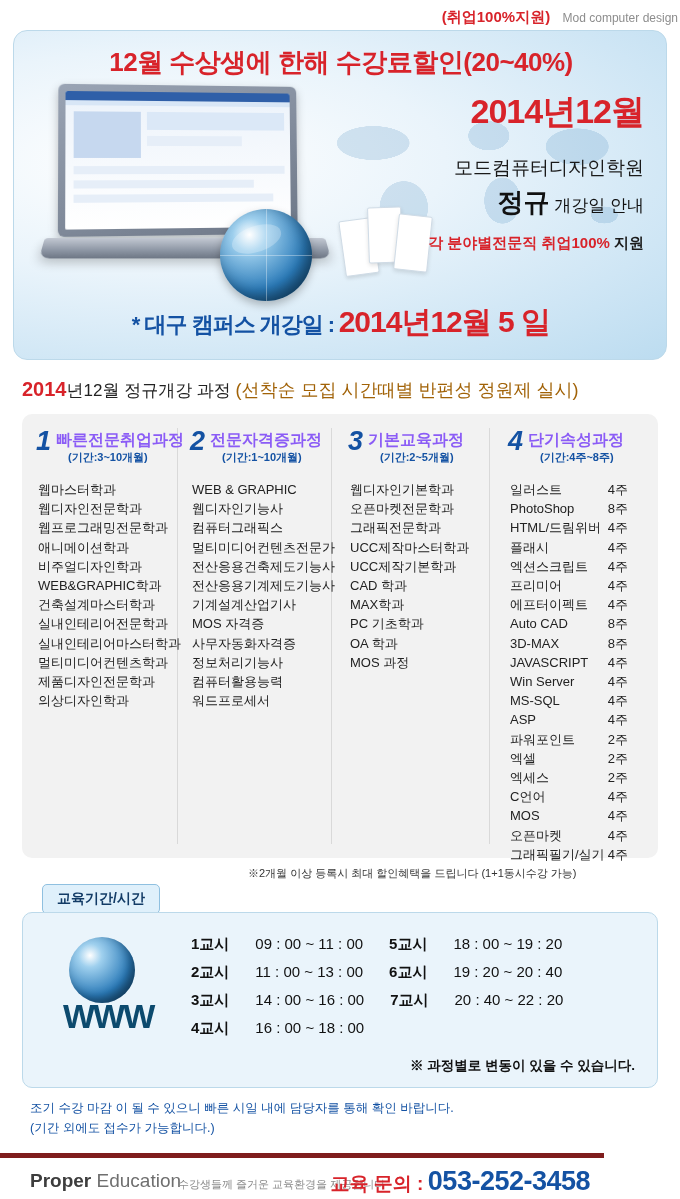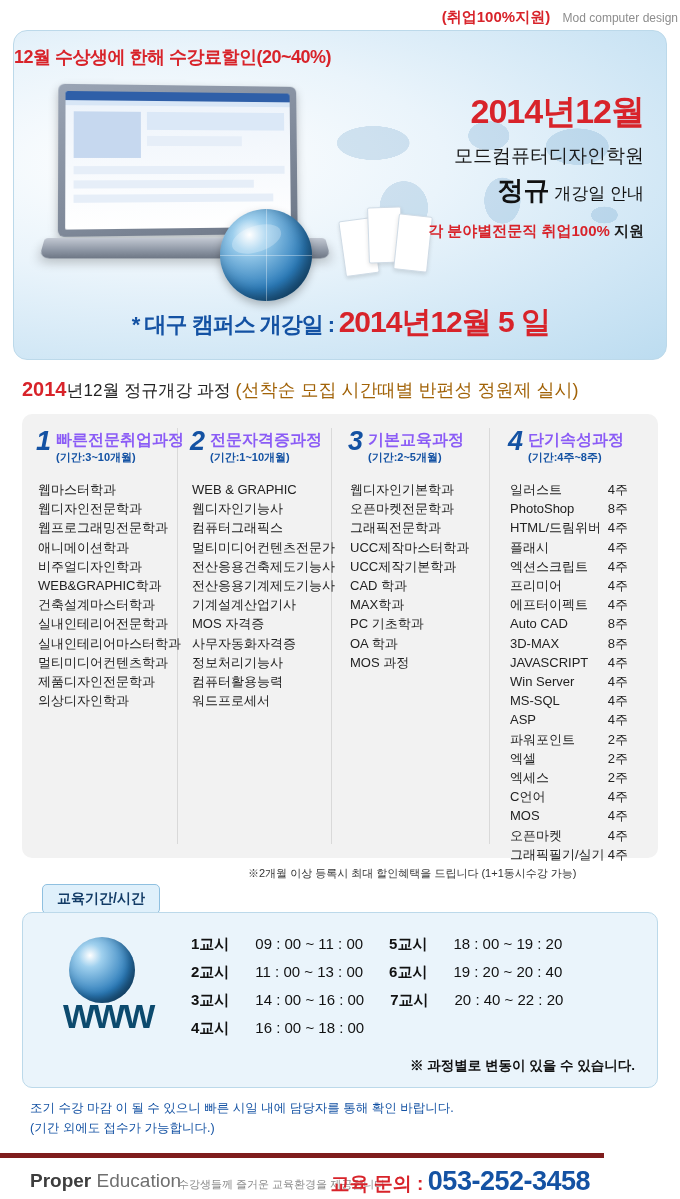--- a/index.html
+++ b/index.html
@@ -37,22 +37,22 @@
     position: absolute; top: 30px; left: 13px;
     width: 654px; height: 330px;
     border-radius: 14px;
     background:
       radial-gradient(ellipse at 22% 40%, #ffffff 0%, #eaf4fb 40%, #cfe6f5 75%, #bcdcf0 100%);
     border: 1px solid #bcd9ea;
     overflow: hidden;
   }
   .hero-head {
     position: absolute; top: 14px; left: 0; width: 654px;
-    text-align: left;
-    font-size: 18px; font-weight: bold; color: #d8232a;
+    text-align: center;
+    font-size: 26px; font-weight: bold; color: #d8232a;
     letter-spacing: -0.5px;
   }
 
   
   .laptop-wrap { position: absolute; left: 28px; top: 48px; width: 300px; height: 220px; }
   .lap-screen {
     position: absolute; left: 18px; top: 6px;
     width: 240px; height: 150px;
     background: linear-gradient(160deg,#9aa4b4 0%, #6d7787 100%);
     border-radius: 6px;
@@ -124,21 +124,21 @@
       radial-gradient(ellipse 52px 30px at 78% 32%, #3b7fb5 0 60%, transparent 61%),
       radial-gradient(ellipse 22px 14px at 86% 70%, #3b7fb5 0 60%, transparent 61%);
   }
 
   .hero-right {
     position:absolute; right: 22px; top: 58px; width: 320px;
     text-align: right;
   }
   .hr-year {
     color:#d8232a; font-weight:bold; font-size:34px; letter-spacing:-1px;
-    margin-bottom: 8px;
+    margin-bottom: 20px;
   }
   .hr-acad { color:#1a1a1a; font-size:19px; margin-bottom:4px; }
   .hr-reg { color:#111; font-size:17px; margin-bottom:14px; }
   .hr-reg b { font-size:26px; font-weight:bold; }
   .hr-sup { color:#d8232a; font-weight:bold; font-size:15px; }
   .hr-sup .dark { color:#1b1b1b; }
 
   .hero-bottom {
     position:absolute; left:0; bottom:16px; width:654px;
     text-align:center; white-space: nowrap;
@@ -177,21 +177,21 @@
     position:absolute; left:0; top:-2px;
     font-size: 27px; font-weight: bold; color:#1452a3;
     font-style: italic;
   }
   .col-name {
     position:absolute; left: 20px; top: 2px;
     font-size: 16px; font-weight: bold; color:#8b5cf6;
     white-space: nowrap;
   }
   .col-sub {
-    position:absolute; left: 20px; top: 22px;
+    position:absolute; left: 32px; top: 22px;
     font-size: 11px; font-weight: bold; color:#1452a3;
     white-space: nowrap;
   }
   .col ul { list-style:none; margin: 4px 0 0 0; padding: 0 0 0 2px; }
   .col ul li {
     font-size: 13px; color:#222; line-height: 19.2px;
     white-space: nowrap;
   }
   .col.c4 ul li { position: relative; padding-right: 4px; }
   .col.c4 ul li .wk { position:absolute; right: 22px; }

